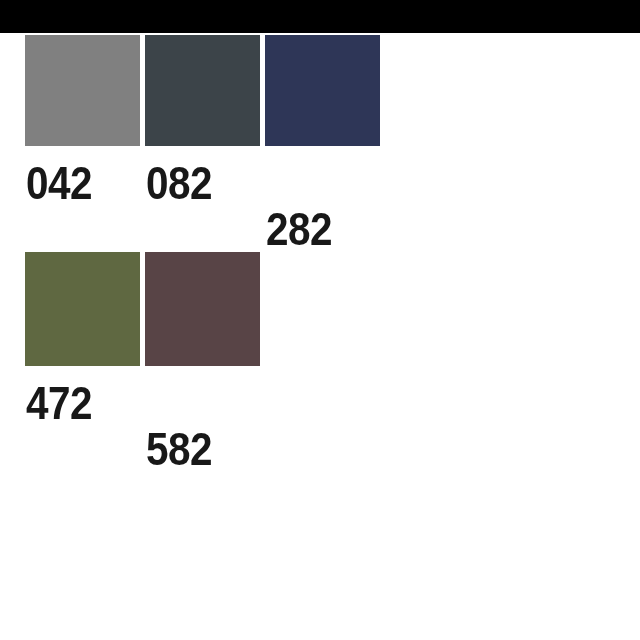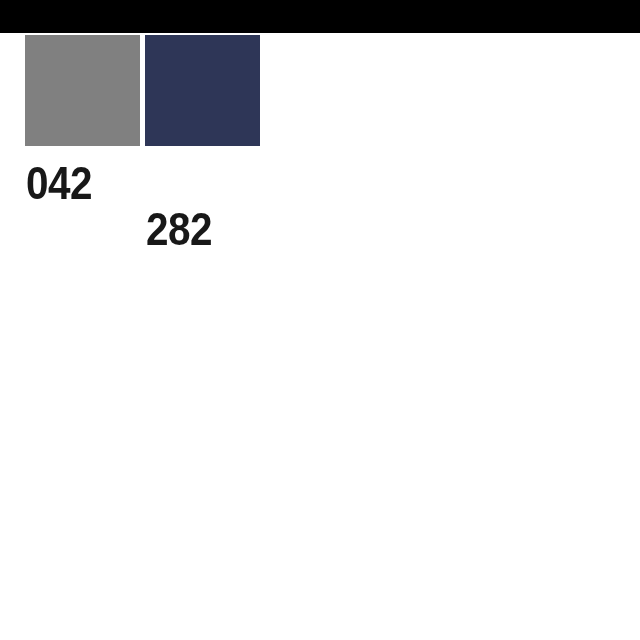--- a/index.html
+++ b/index.html
@@ -101,26 +101,45 @@
   <div class="swatch-area">
 
     <div class="swatch-row row-0">
       <div class="swatch-cells">
 
         <div class="swatch-cell">
           <div class="swatch-chip" style="background-color: rgb(128, 128, 128);"></div>
           <div class="swatch-label" style="color: rgb(24, 24, 24);">042</div>
         </div>
 
+        <div class="swatch-cell">
+          <div class="swatch-chip" style="background-color: rgb(60, 68, 73);"></div>
+          <div class="swatch-label" style="color: rgb(24, 24, 24);">082</div>
+        </div>
 
 
 
         <div class="swatch-cell">
           <div class="swatch-chip" style="background-color: rgb(46, 54, 87);"></div>
           <div class="swatch-label" style="color: rgb(24, 24, 24);">282</div>
         </div>
 
       </div>
     </div>
 
+    <div class="swatch-row row-1">
+      <div class="swatch-cells">
+
+        <div class="swatch-cell">
+          <div class="swatch-chip" style="background-color: rgb(95, 104, 65);"></div>
+          <div class="swatch-label" style="color: rgb(24, 24, 24);">472</div>
+        </div>
+
+        <div class="swatch-cell">
+          <div class="swatch-chip" style="background-color: rgb(88, 68, 70);"></div>
+          <div class="swatch-label" style="color: rgb(24, 24, 24);">582</div>
+        </div>
+
+      </div>
+    </div>
 
   </div>
 </div>
 
 </body></html>

